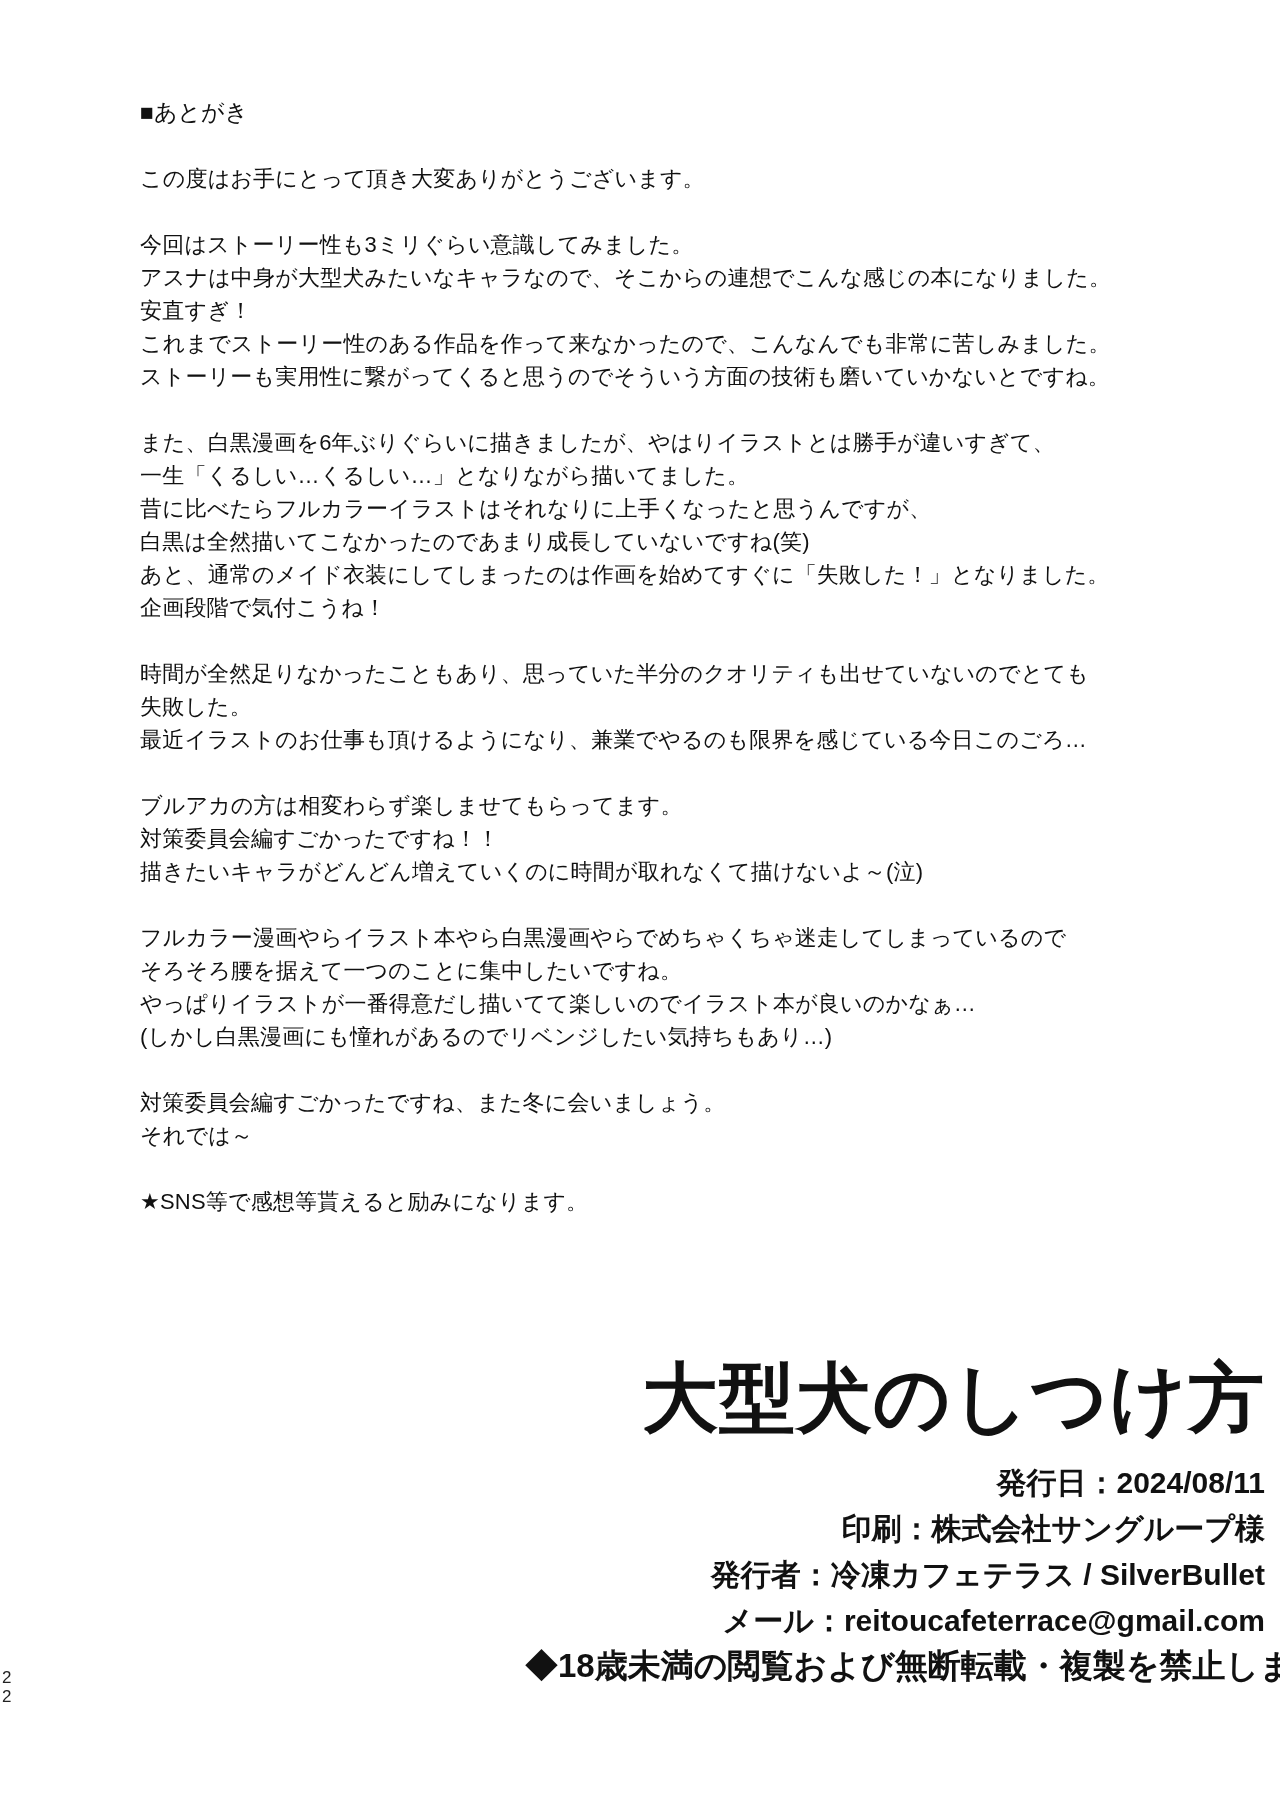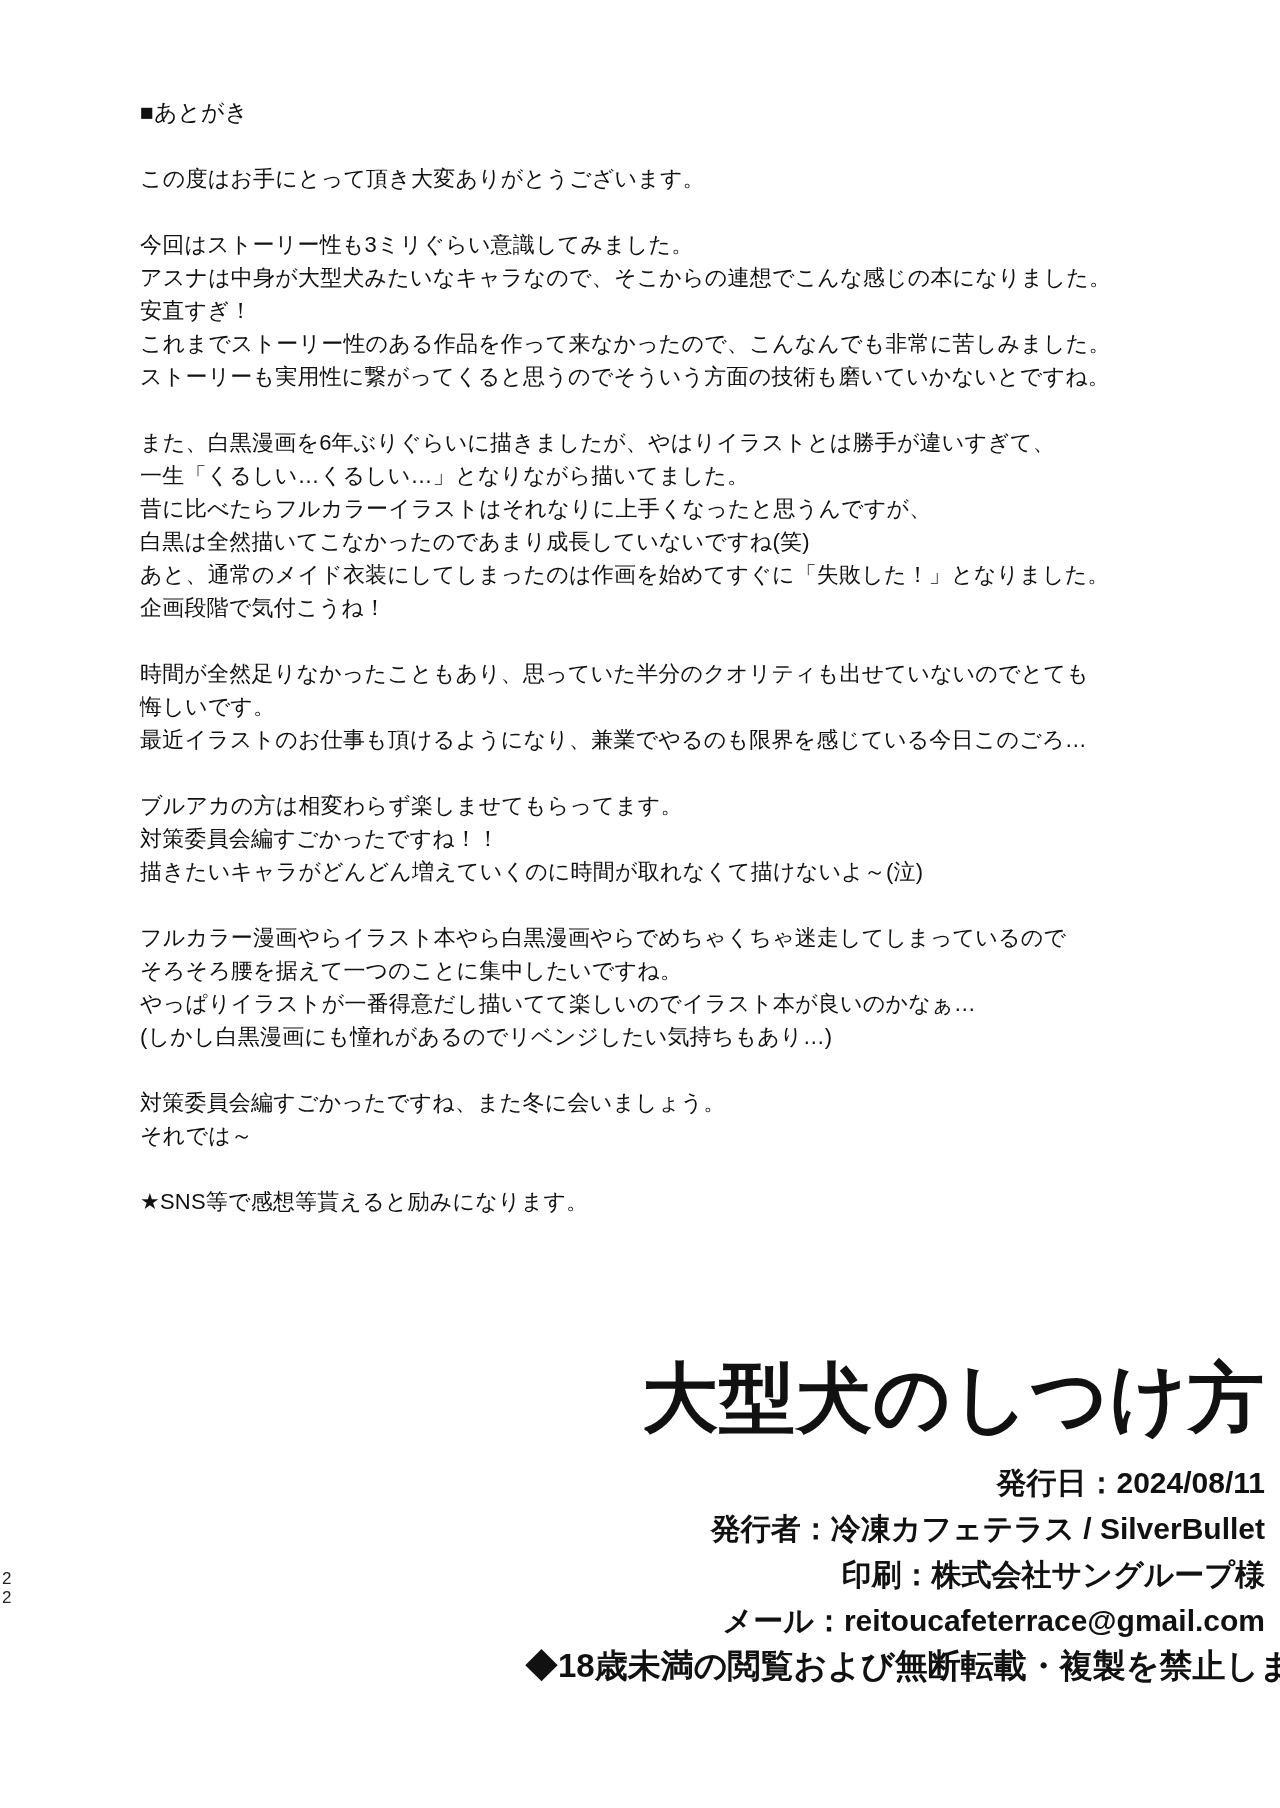--- a/index.html
+++ b/index.html
@@ -12,21 +12,21 @@
     width: 1280px;
     height: 1808px;
     background: #ffffff;
     color: #111111;
     font-family: "Liberation Sans", sans-serif;
     overflow: hidden;
   }
   .page-number {
     position: absolute;
     left: 2px;
-    top: 1569px;
+    top: 1668px;
     width: 14px;
     font-size: 17px;
     line-height: 19px;
     word-break: break-all;
     color: #222222;
   }
   .body-text {
     position: absolute;
     left: 140px;
     top: 96px;
@@ -89,36 +89,36 @@
 安直すぎ！
 これまでストーリー性のある作品を作って来なかったので、こんなんでも非常に苦しみました。
 ストーリーも実用性に繋がってくると思うのでそういう方面の技術も磨いていかないとですね。</p>
     <p>また、白黒漫画を6年ぶりぐらいに描きましたが、やはりイラストとは勝手が違いすぎて、
 一生「くるしい…くるしい…」となりながら描いてました。
 昔に比べたらフルカラーイラストはそれなりに上手くなったと思うんですが、
 白黒は全然描いてこなかったのであまり成長していないですね(笑)
 あと、通常のメイド衣装にしてしまったのは作画を始めてすぐに「失敗した！」となりました。
 企画段階で気付こうね！</p>
     <p>時間が全然足りなかったこともあり、思っていた半分のクオリティも出せていないのでとても
-悔しいです。
+失敗した。
 最近イラストのお仕事も頂けるようになり、兼業でやるのも限界を感じている今日このごろ…</p>
     <p>ブルアカの方は相変わらず楽しませてもらってます。
 対策委員会編すごかったですね！！
 描きたいキャラがどんどん増えていくのに時間が取れなくて描けないよ～(泣)</p>
     <p>フルカラー漫画やらイラスト本やら白黒漫画やらでめちゃくちゃ迷走してしまっているので
 そろそろ腰を据えて一つのことに集中したいですね。
 やっぱりイラストが一番得意だし描いてて楽しいのでイラスト本が良いのかなぁ…
 (しかし白黒漫画にも憧れがあるのでリベンジしたい気持ちもあり…)</p>
     <p>対策委員会編すごかったですね、また冬に会いましょう。
 それでは～</p>
     <p>★SNS等で感想等貰えると励みになります。</p>
   </div>
 
   <div class="colophon">
     <div class="book-title">大型犬のしつけ方</div>
     <div class="colophon-line">発行日：2024/08/11</div>
+    <div class="colophon-line">印刷：株式会社サングループ様</div>
     <div class="colophon-line">発行者：冷凍カフェテラス / SilverBullet</div>
-    <div class="colophon-line">印刷：株式会社サングループ様</div>
     <div class="colophon-line">メール：reitoucafeterrace@gmail.com</div>
     <div class="colophon-notice">◆18歳未満の閲覧および無断転載・複製を禁止します。</div>
   </div>
 
 </div>
 
 </body></html>

